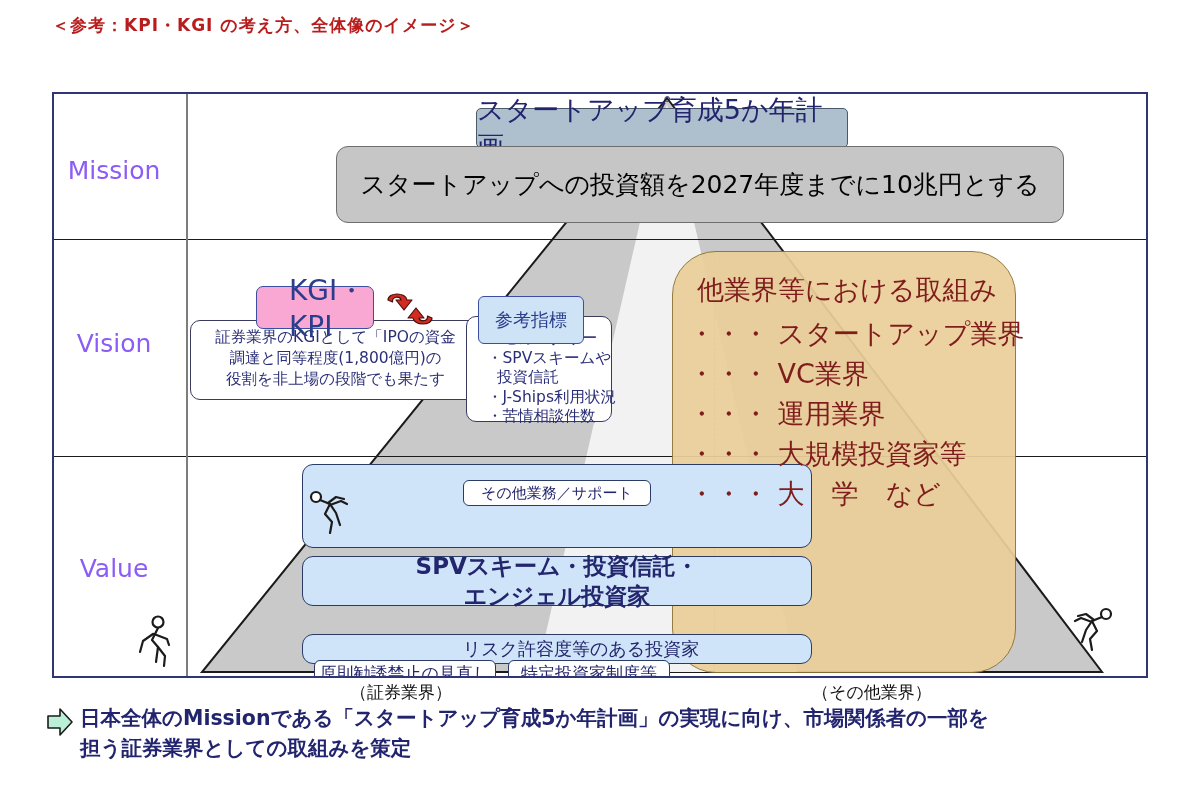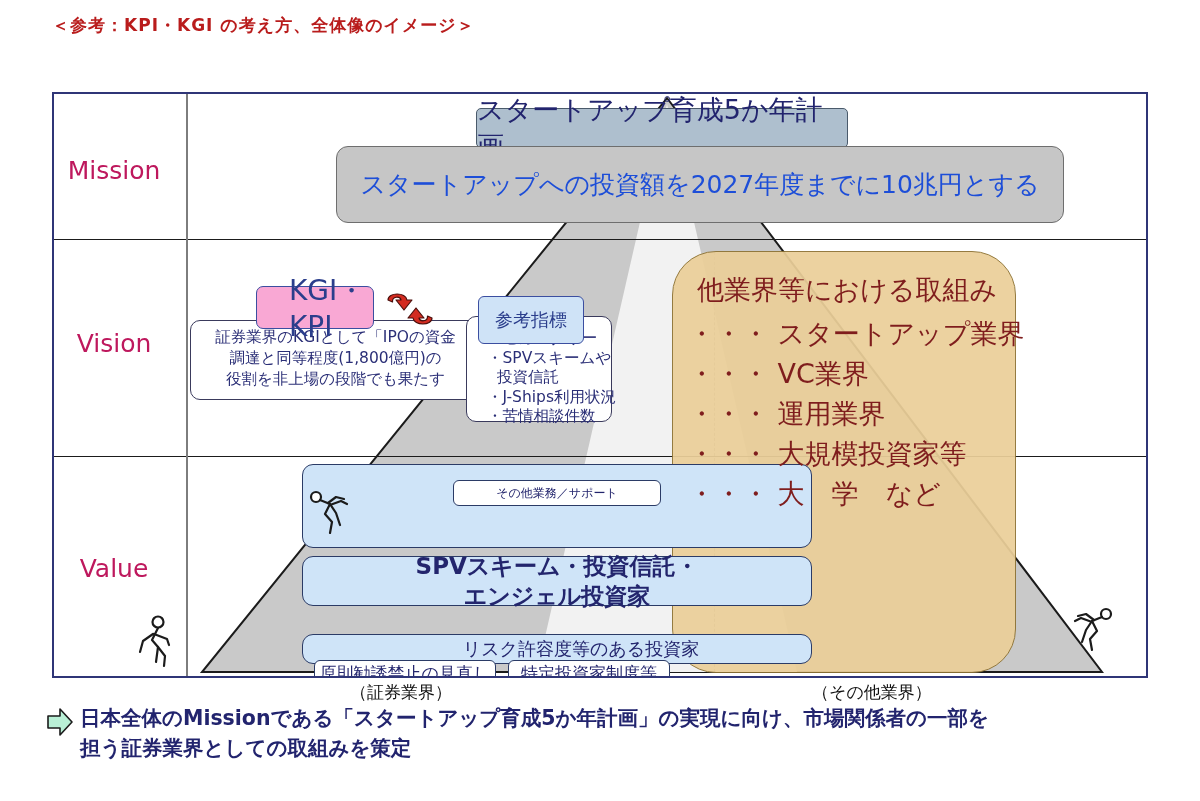--- a/index.html
+++ b/index.html
@@ -36,21 +36,21 @@
   #divider-mission-vision{top:145px;}
   #divider-vision-value{top:362px;}
   
   #label-column-divider{
     position:absolute;left:132px;top:0;width:0;height:100%;
     border-left:2.2px solid #7d7d7d;
   }
   .row-label{
     position:absolute;left:0;width:120px;
     text-align:center;
-    font-size:25px;color:#be185d;
+    font-size:25px;color:#8b5cf6;
     font-family:"DejaVu Sans","Liberation Sans",sans-serif;
   }
   #row-label-mission{top:62px;}
   #row-label-vision{top:235px;}
   #row-label-value{top:460px;}
 
   
   .pyramid-outer{
     position:absolute;left:0;top:0;width:100%;height:100%;
     pointer-events:none;
@@ -72,21 +72,21 @@
     font-family:"DejaVu Sans","Liberation Sans",sans-serif;
     box-sizing:border-box;
   }
   #mission-statement-box{
     position:absolute;left:282px;top:52px;
     width:728px;height:77px;
     background:#c6c6c6;
     border:1.6px solid #6e6e6e;
     border-radius:12px;
     display:flex;align-items:center;justify-content:center;
-    font-size:25px;color:#1d4ed8;
+    font-size:25px;color:#000000;
     font-family:"DejaVu Sans","Liberation Sans",sans-serif;
     box-sizing:border-box;
   }
   
   #kgikpi-chip{
     position:absolute;left:202px;top:192px;
     width:118px;height:43px;
     background:#f9a8d4;
     border:1.8px solid #3b4ea0;
     border-radius:7px;
@@ -188,21 +188,21 @@
   .tag-pill{
     background:#ffffff;
     border:1.7px solid #2b3b66;
     border-radius:6px;
     display:inline-flex;align-items:center;justify-content:center;
     color:#23256d;
     font-family:"DejaVu Sans","Liberation Sans",sans-serif;
     box-sizing:border-box;
   }
   #tag-other-services{
-    margin:8px auto 0;width:208px;height:26px;font-size:12px;
+    margin:8px auto 0;width:188px;height:26px;font-size:15px;
   }
   #tag-solicitation{
     position:absolute;left:260px;top:566px;width:182px;height:27px;font-size:17px;z-index:6;
   }
   #tag-qualified-investor{
     position:absolute;left:454px;top:566px;width:162px;height:27px;font-size:17px;z-index:6;
   }
   
   .figure-icon{position:absolute;z-index:8;}
   #walker-bottom-left{left:80px;top:520px;}

